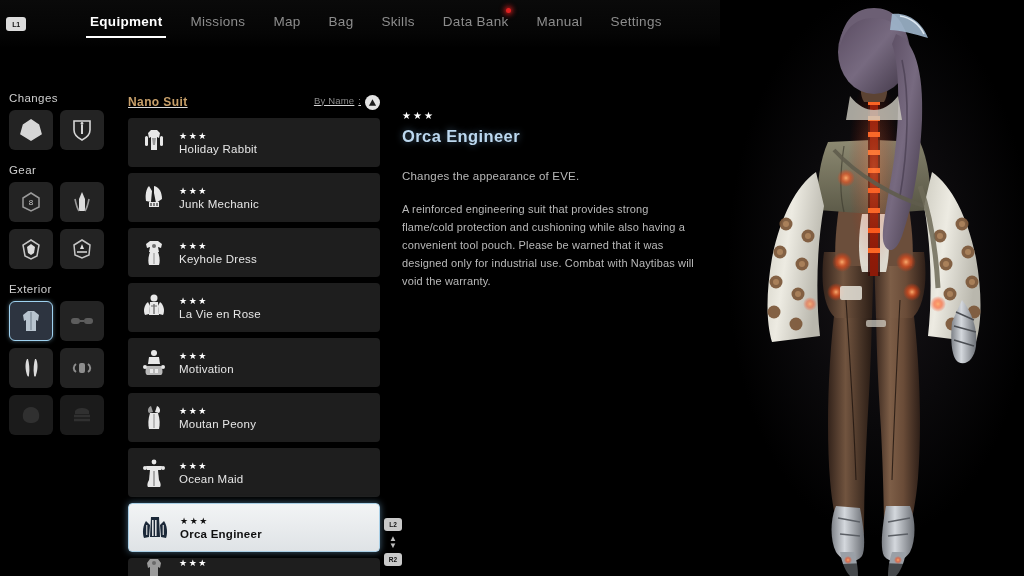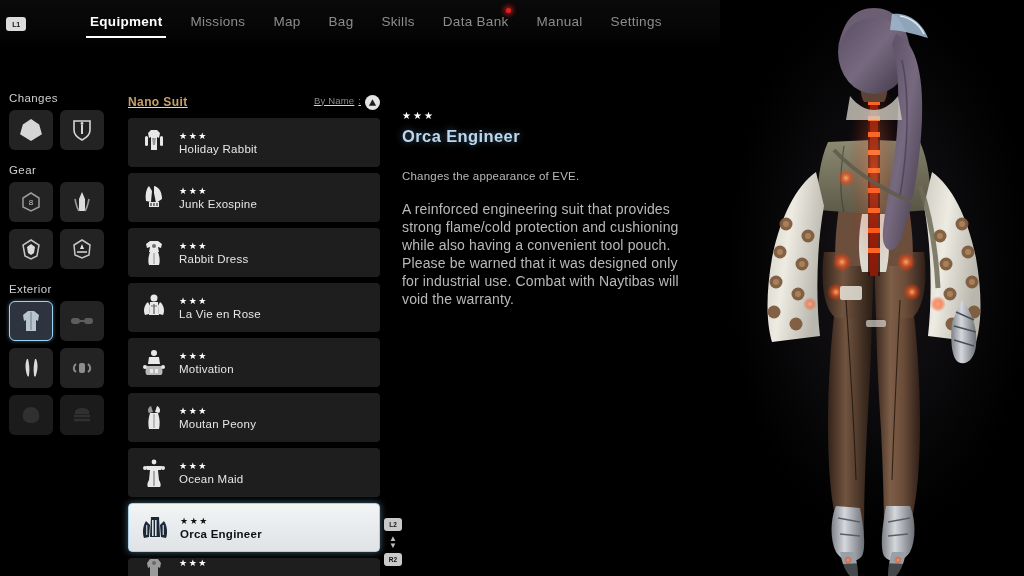--- a/index.html
+++ b/index.html
@@ -132,21 +132,21 @@
   
   #detail { position:absolute; left:402px; top:110px; width:300px; }
   #d-stars { font-size:10px; letter-spacing:2px; color:#ffffff; }
   #d-title {
     font-size:16.5px; font-weight:bold; color:#bcd8ef;
     letter-spacing:0.4px; margin-top:6px;
     text-shadow:0 0 7px rgba(130,180,225,.5);
   }
   #d-sub { font-size:11.5px; color:#b9b9b9; margin-top:24px; letter-spacing:0.2px; }
   #d-body {
-    font-size:14px; color:#b9b9b9; margin-top:18px;
+    font-size:11px; color:#b9b9b9; margin-top:18px;
     line-height:18px; letter-spacing:0.15px; width:292px;
   }
 
   
   #viewport {
     position:absolute; right:0; top:0; width:300px; height:576px;
     overflow:hidden; background:#000;
   }
   #vignette {
     position:absolute; inset:0;
@@ -345,35 +345,35 @@
             <path d="M9 3 C6 6 5 12 6 18 L11 19 L12 8Z"></path>
             <path d="M14 3 C19 4 22 9 22 16 L16 20 L14 10Z"></path>
             <rect x="9" y="19" width="10" height="5"></rect>
             <rect x="10" y="20" width="2" height="3" fill="#7a7a7a"></rect>
             <rect x="13" y="20" width="2" height="3" fill="#7a7a7a"></rect>
             <rect x="16" y="20" width="2" height="3" fill="#7a7a7a"></rect>
           </svg>
         </div>
         <div class="meta">
           <div class="stars">★★★</div>
-          <div class="rname">Junk Exospine</div>
+          <div class="rname">Junk Mechanic</div>
         </div>
       </div>
       <div class="row">
         <div class="thumb">
           <svg width="28" height="30" viewBox="0 0 28 30" fill="#e8e8e8">
             <path d="M10 3 H18 L22 6 L21 10 L18 9 L19 14 H9 L10 9 L7 10 L6 6Z"></path>
             <path d="M10 14 C8 19 8 24 9 27 H19 C20 24 20 19 18 14Z"></path>
             <path d="M14 15 V26" stroke="#8f8f8f" stroke-width="1"></path>
             <circle cx="14" cy="8" r="2" fill="#6f6f6f"></circle>
           </svg>
         </div>
         <div class="meta">
           <div class="stars">★★★</div>
-          <div class="rname">Rabbit Dress</div>
+          <div class="rname">Keyhole Dress</div>
         </div>
       </div>
       <div class="row">
         <div class="thumb">
           <svg width="28" height="30" viewBox="0 0 28 30" fill="#e8e8e8">
             <circle cx="14" cy="5" r="3.5"></circle>
             <path d="M8 9 C4 12 3 18 5 22 L9 21 L10 13Z"></path>
             <path d="M20 9 C24 12 25 18 23 22 L19 21 L18 13Z"></path>
             <path d="M10 9 H18 L19 22 H9Z"></path>
             <path d="M14 11 V21" stroke="#6f6f6f" stroke-width="1.4"></path>

